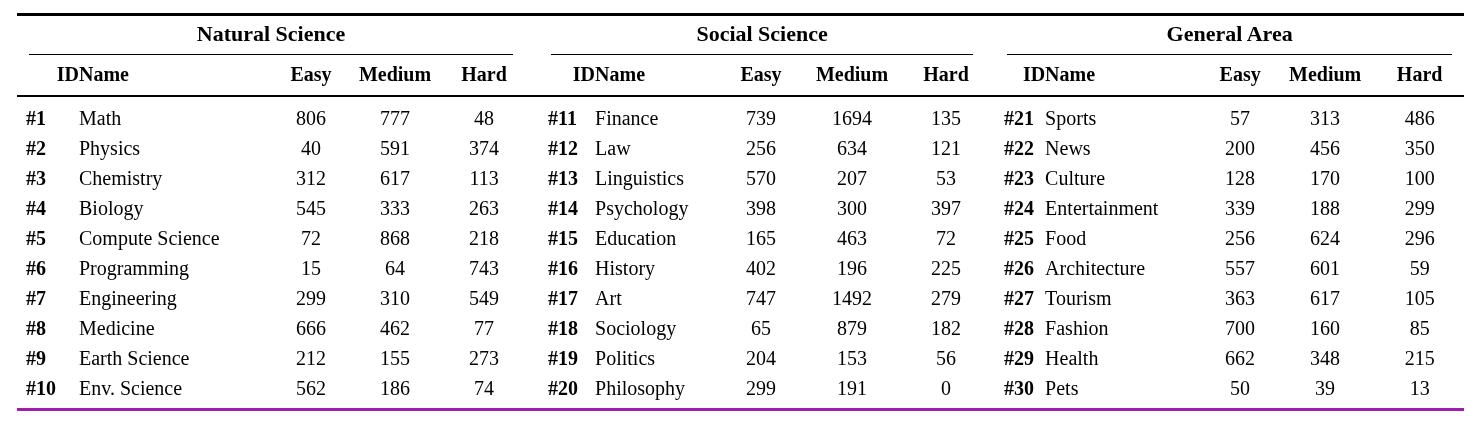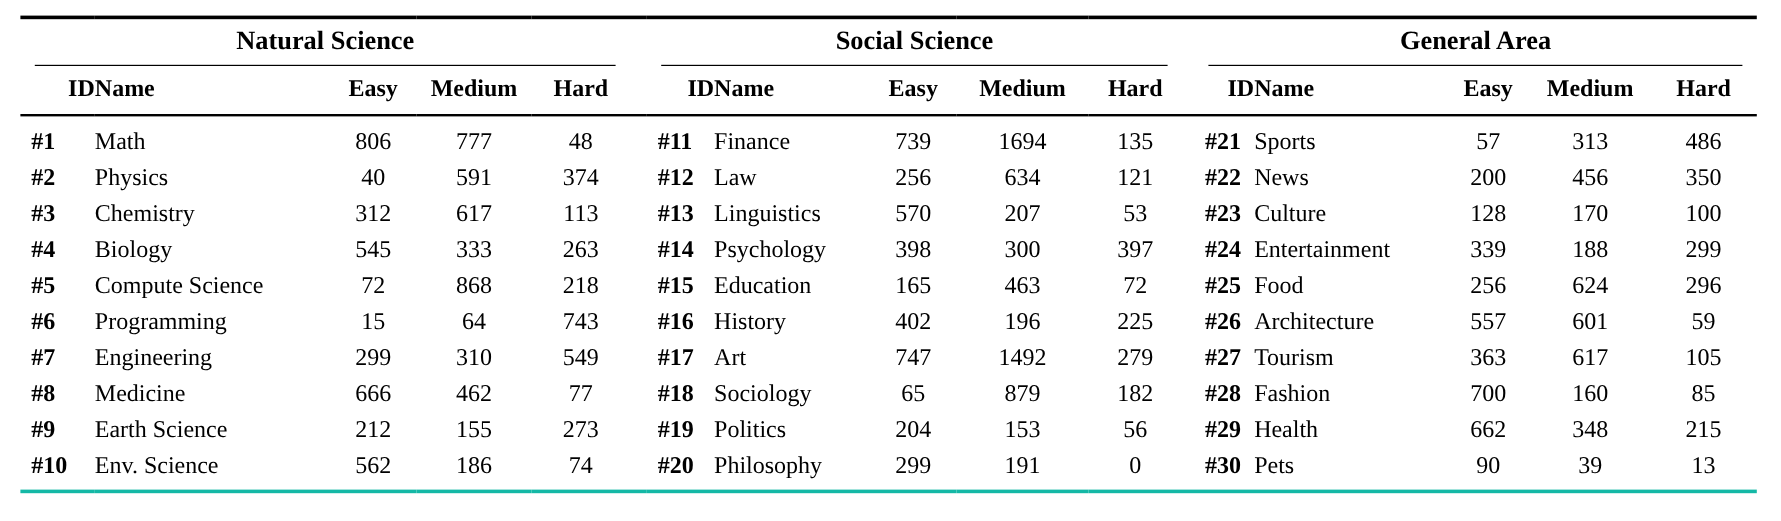--- a/index.html
+++ b/index.html
@@ -13,21 +13,21 @@
     overflow: hidden;
     font-family: "Liberation Serif", "DejaVu Serif", serif;
     color: #000000;
   }
   table.paper-table {
     border-collapse: collapse;
     table-layout: fixed;
     margin: 13px 0 0 17px;
     width: 1447px;
     border-top: 3px solid #000;
-    border-bottom: 3px solid #14b8a6;
+    border-bottom: 3px solid #a21caf;
   }
   
   .title-row th {
     padding: 0;
     vertical-align: bottom;
   }
   .cmid {
     border-bottom: 1.5px solid #000;
     margin: 0 12px;
     padding: 5px 0 7px 0;
@@ -302,18 +302,18 @@
         <td class="col-hard">74</td>
         <td class="spacer-td"></td>
         <td class="col-id">#20</td>
         <td class="col-name">Philosophy</td>
         <td class="col-easy">299</td>
         <td class="col-medium">191</td>
         <td class="col-hard">0</td>
         <td class="spacer-td"></td>
         <td class="col-id">#30</td>
         <td class="col-name">Pets</td>
-        <td class="col-easy">90</td>
+        <td class="col-easy">50</td>
         <td class="col-medium">39</td>
         <td class="col-hard">13</td>
       </tr>
     </tbody>
 </table>
 
 </body></html>

